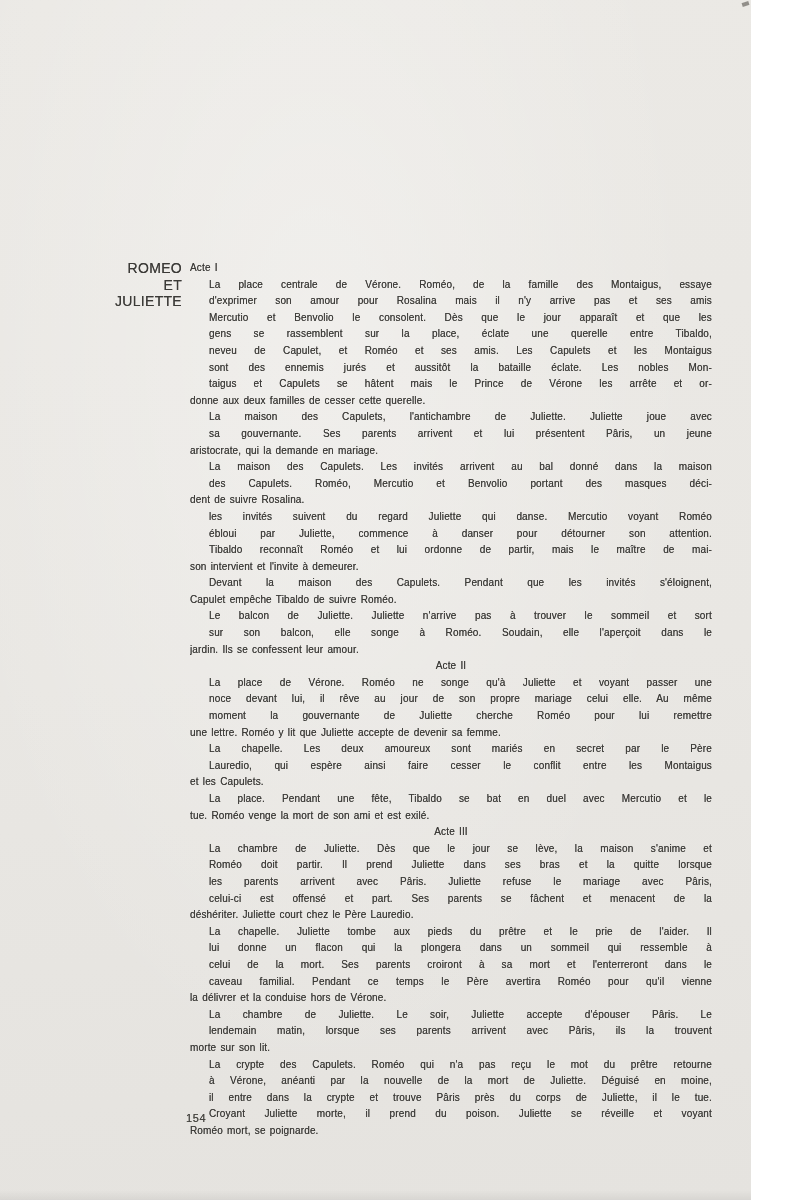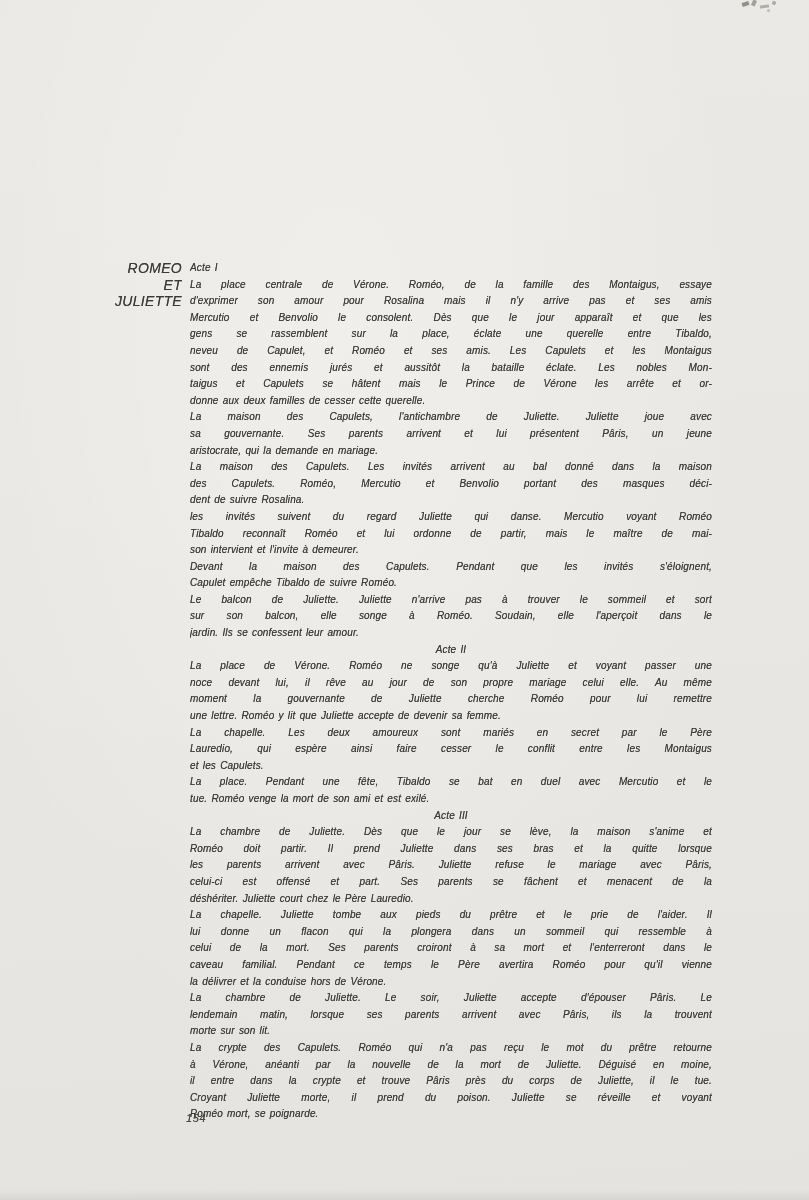--- a/index.html
+++ b/index.html
@@ -1,25 +1,24 @@
 <!DOCTYPE html>
 <html><head>
 <meta charset="utf-8">
 <style>
   html,body{margin:0;padding:0;}
   .page{
     position:relative;
-    width:809px;height:1200px;
+    width:751px;height:1200px;
     overflow:hidden;
     background:
       radial-gradient(ellipse at 42% 28%, rgba(255,255,255,0.30), rgba(255,255,255,0) 62%),
       linear-gradient(176deg,#ebe9e5 0%, #e9e7e3 55%, #e5e3df 100%);
     font-family:"Liberation Sans", sans-serif;
     color:#3d3c39;
-    font-style:italic;
   }
   .page::after{
     content:"";
     position:absolute;left:0;right:0;bottom:0;height:10px;
     background:linear-gradient(rgba(0,0,0,0), rgba(0,0,0,0.06));
     pointer-events:none;
   }
   
   .smudge{position:absolute;pointer-events:none;}
   .smudge .fleck{position:absolute;background:rgba(72,70,64,0.55);filter:blur(0.6px);}
@@ -37,21 +36,21 @@
     color:#3b3a37;
     text-shadow:0 0 0.3px rgba(59,58,55,0.8);
   }
   .body-column{
     position:absolute;top:260px;left:190px;width:522px;
     font-size:10px;line-height:16.6px;
     letter-spacing:0.15px;word-spacing:1.2px;
     text-shadow:0 0 0.3px rgba(61,60,57,0.8);
   }
   .line{height:16.6px;overflow:hidden;}
-  .just-line{text-align:justify;text-align-last:justify;}
+  .just-line{text-align:justify;text-align-last:justify;margin-left:19px;}
   .left-line{text-align:left;}
   .center-line{text-align:center;}
   .page-number{
     position:absolute;left:186px;top:1112px;
     font-size:11px;letter-spacing:0.6px;
     color:#45443f;
     text-shadow:0 0 0.3px rgba(69,68,63,0.8);
   }
 </style>
 </head>
@@ -83,20 +82,21 @@
       <div class="line just-line">sont des ennemis jurés et aussitôt la bataille éclate. Les nobles Mon-</div>
       <div class="line just-line">taigus et Capulets se hâtent mais le Prince de Vérone les arrête et or-</div>
       <div class="line left-line">donne aux deux familles de cesser cette querelle.</div>
       <div class="line just-line">La maison des Capulets, l'antichambre de Juliette. Juliette joue avec</div>
       <div class="line just-line">sa gouvernante. Ses parents arrivent et lui présentent Pâris, un jeune</div>
       <div class="line left-line">aristocrate, qui la demande en mariage.</div>
       <div class="line just-line">La maison des Capulets. Les invités arrivent au bal donné dans la maison</div>
       <div class="line just-line">des Capulets. Roméo, Mercutio et Benvolio portant des masques déci-</div>
       <div class="line left-line">dent de suivre Rosalina.</div>
       <div class="line just-line">les invités suivent du regard Juliette qui danse. Mercutio voyant Roméo</div>
+      <div class="line just-line">ébloui par Juliette, commence à danser pour détourner son attention.</div>
       <div class="line just-line">Tibaldo reconnaît Roméo et lui ordonne de partir, mais le maître de mai-</div>
       <div class="line left-line">son intervient et l'invite à demeurer.</div>
       <div class="line just-line">Devant la maison des Capulets. Pendant que les invités s'éloignent,</div>
       <div class="line left-line">Capulet empêche Tibaldo de suivre Roméo.</div>
       <div class="line just-line">Le balcon de Juliette. Juliette n'arrive pas à trouver le sommeil et sort</div>
       <div class="line just-line">sur son balcon, elle songe à Roméo. Soudain, elle l'aperçoit dans le</div>
       <div class="line left-line">jardin. Ils se confessent leur amour.</div>
       <div class="line center-line">Acte II</div>
       <div class="line just-line">La place de Vérone. Roméo ne songe qu'à Juliette et voyant passer une</div>
       <div class="line just-line">noce devant lui, il rêve au jour de son propre mariage celui elle. Au même</div>

